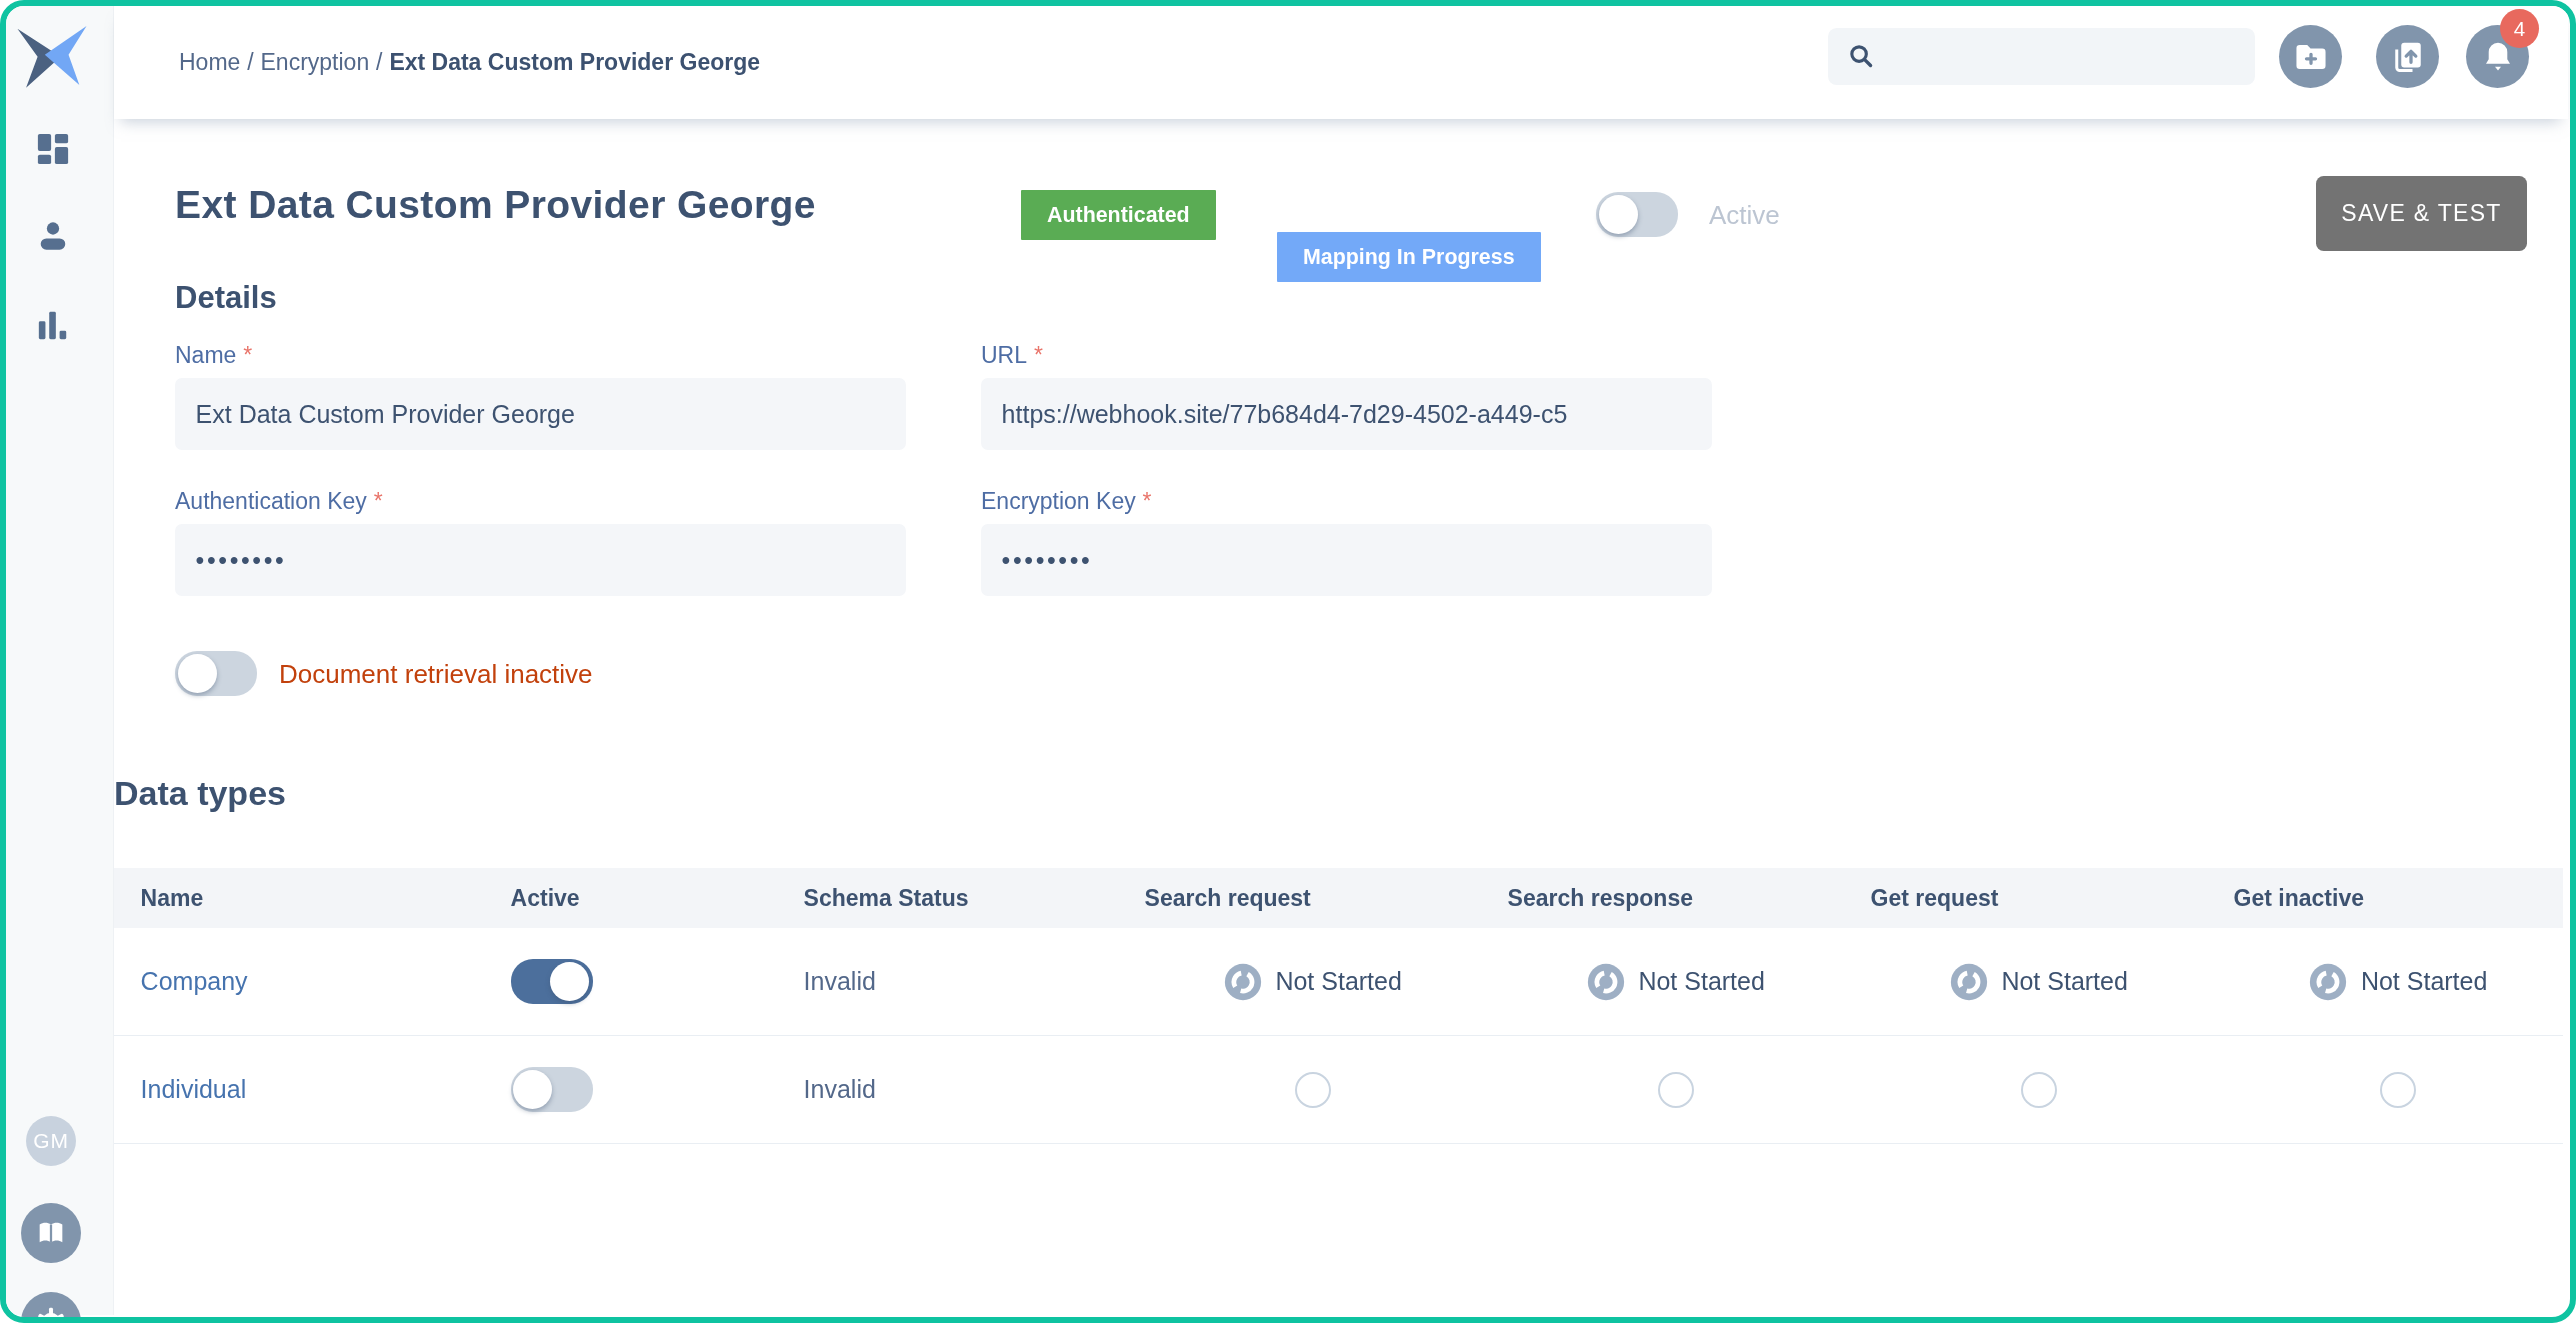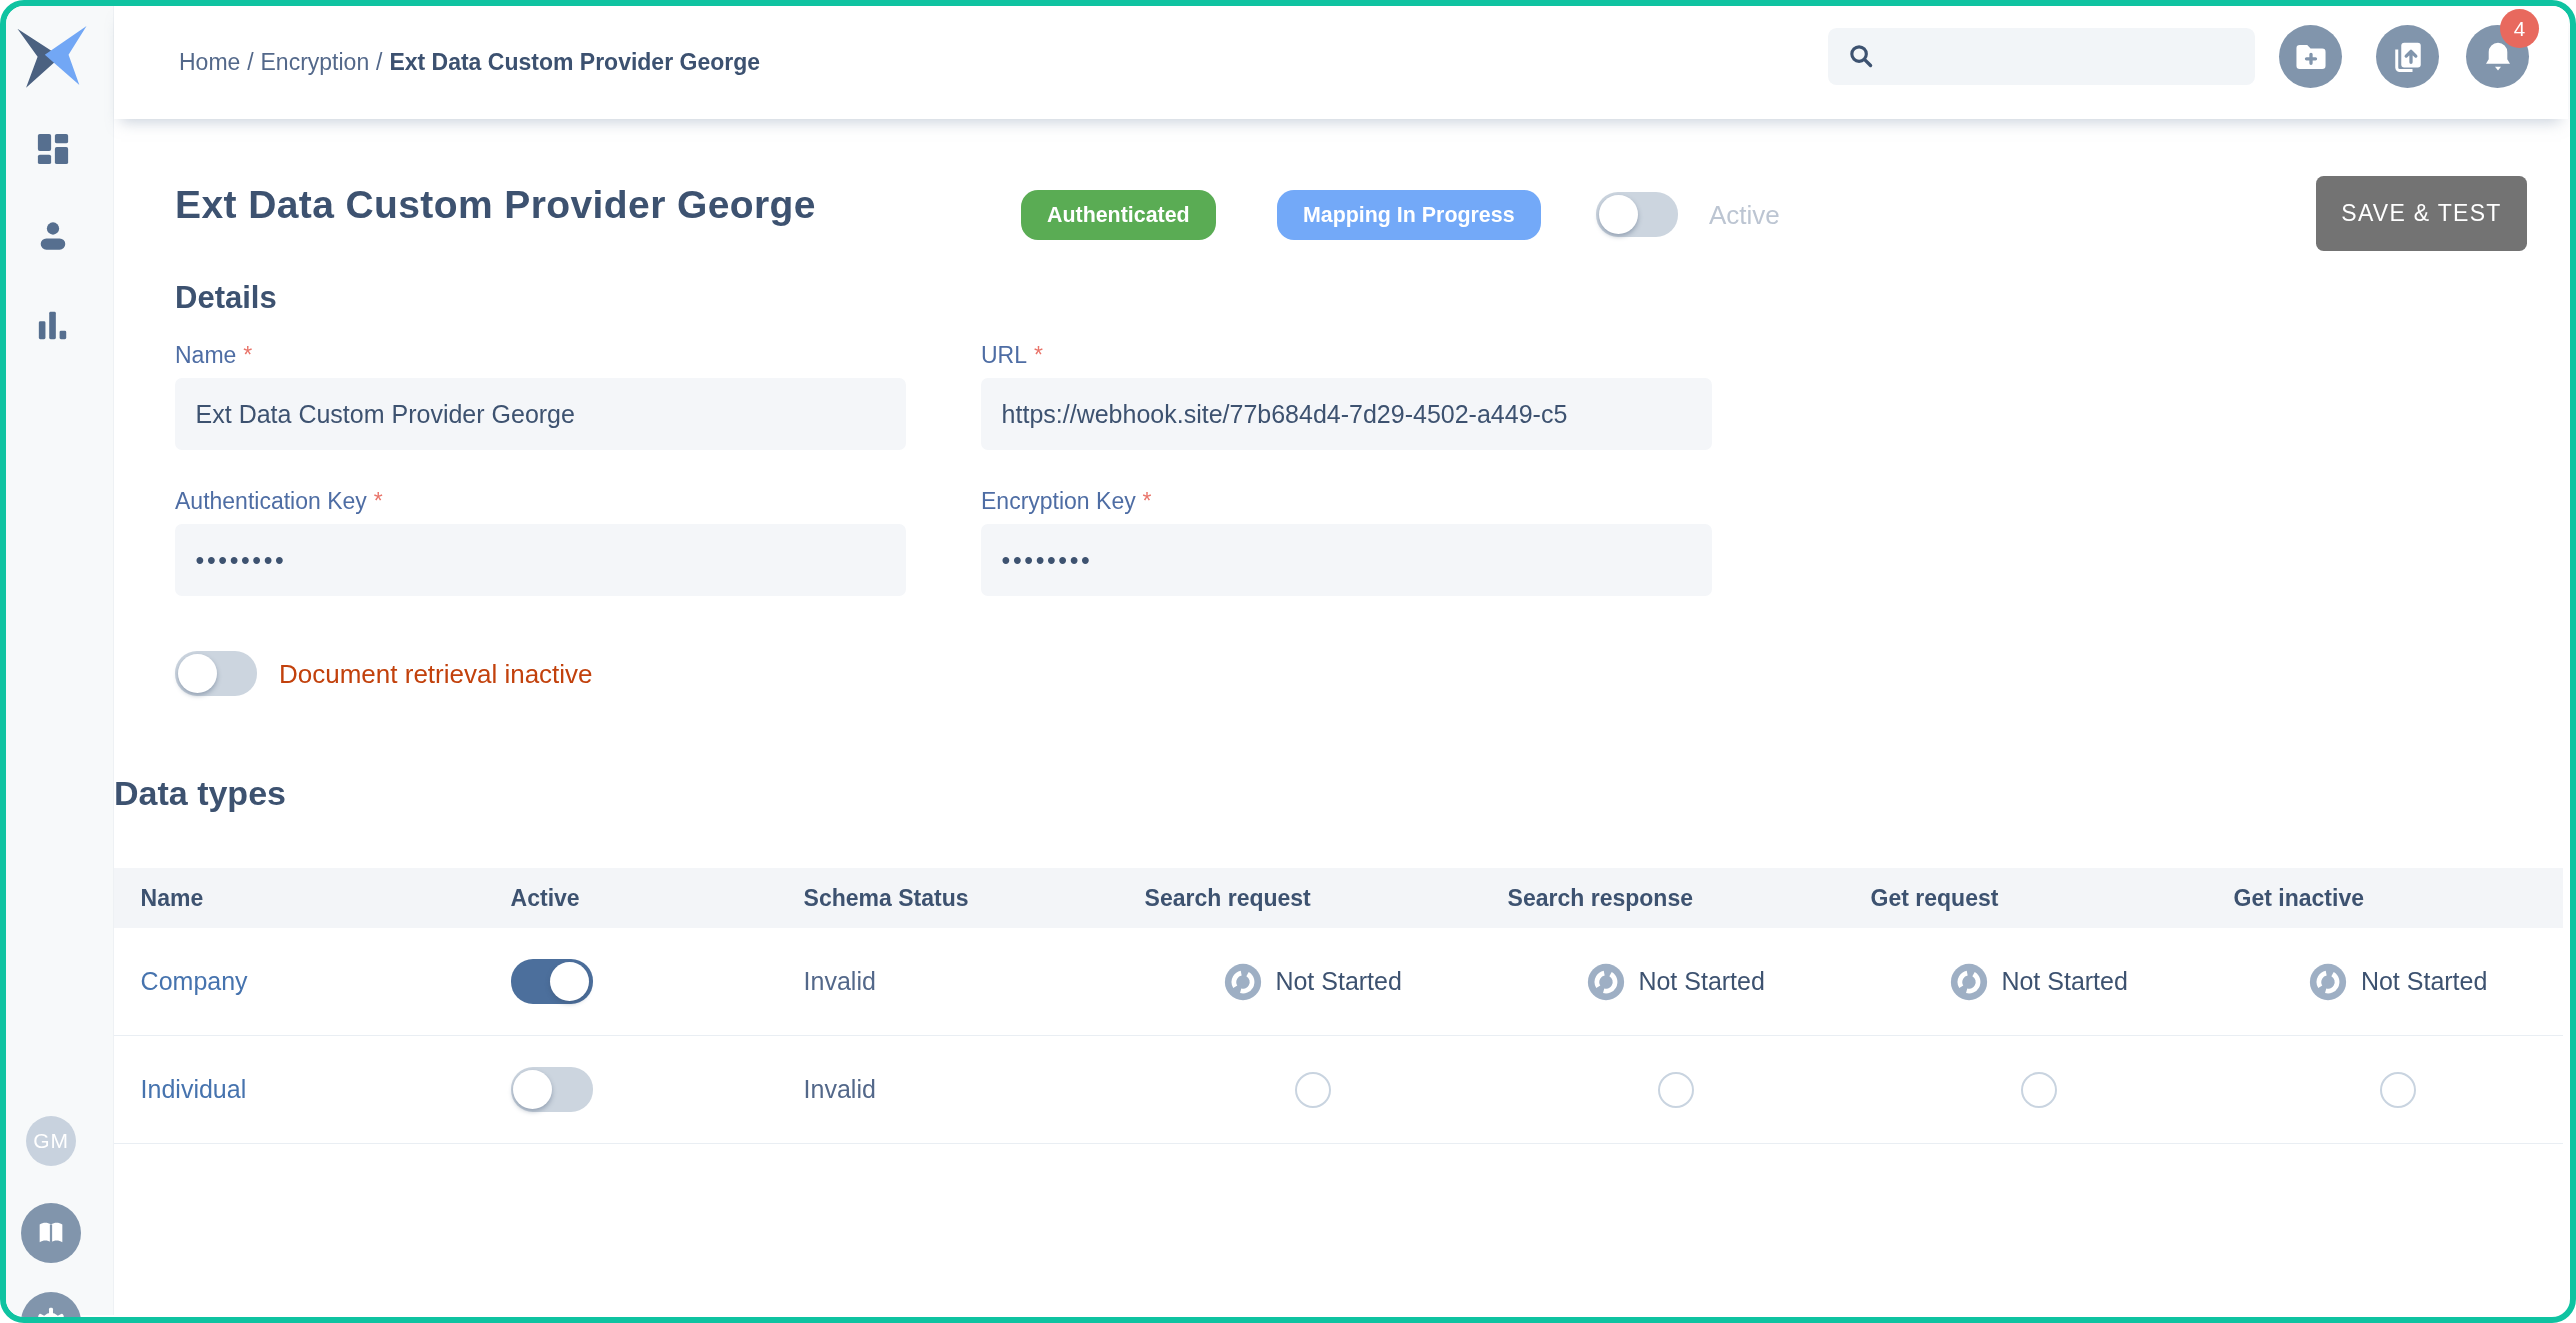--- a/index.html
+++ b/index.html
@@ -23,23 +23,23 @@
   .breadcrumb .current { color:#3c5170; font-weight:bold; }
   .search { position:absolute; left:1822px; top:22px; width:427px; height:57px; background:#f2f5f8; border-radius:8.6px; display:flex; align-items:center; padding-left:19px; }
   .search svg { width:29px; height:29px; flex:0 0 auto; }
   .search input { border:none; outline:none; background:transparent; font-size:23px; color:#3d5270; margin-left:12px; width:343px; font-family:"Liberation Sans",sans-serif; }
   .hbtn { width:63px; height:63px; top:19px; }
   .hbtn svg { width:36px; height:36px; }
   .notifbadge { position:absolute; left:2494px; top:3.4px; width:39px; height:39px; border-radius:50%; background:#e8695e; color:#fff; font-size:20.6px; display:flex; align-items:center; justify-content:center; z-index:3; }
 
   
   .pagetitle { position:absolute; left:169px; top:177px; font-size:39px; font-weight:600; color:#3d5270; letter-spacing:0.4px; }
-  .badge { position:absolute; top:184px; height:50px; border-radius:17px; color:#fff; font-size:21.4px; font-weight:bold; display:flex; align-items:center; padding:0 26px; }
+  .badge { position:absolute; top:184px; height:50px; border-radius:1px; color:#fff; font-size:21.4px; font-weight:bold; display:flex; align-items:center; padding:0 26px; }
   .badge.green { left:1015px; background:#5aac54; }
-  .badge.blue { left:1271px; background:#73a9f8; }
+  .badge.blue { left:1271px; background:#73a9f8;margin-top:42px; }
   .toggle { position:relative; width:82px; height:45px; border-radius:22px; cursor:pointer; flex:0 0 auto; }
   .toggle .knob { position:absolute; top:2.6px; width:39px; height:39px; border-radius:50%; background:#fff; box-shadow:0 2.6px 5.1px rgba(60,80,110,.4); }
   .toggle.off { background:#ccd5df; } .toggle.off .knob { left:2.6px; }
   .toggle.on { background:#4c6f9c; } .toggle.on .knob { right:3.4px; }
   .hdr-toggle { position:absolute; left:1590px; top:186px; }
   .hdr-toggle-label { position:absolute; left:1703px; top:194px; font-size:26px; color:#bcc5d2; }
   .savebtn { position:absolute; left:2310px; top:170px; width:211px; height:75px; background:#737373; border:none; border-radius:7.7px; color:#fff; font-size:23px; letter-spacing:1.3px; cursor:pointer; font-family:"Liberation Sans",sans-serif; }
 
   
   .section-h { position:absolute; font-weight:600; color:#3d5270; }

